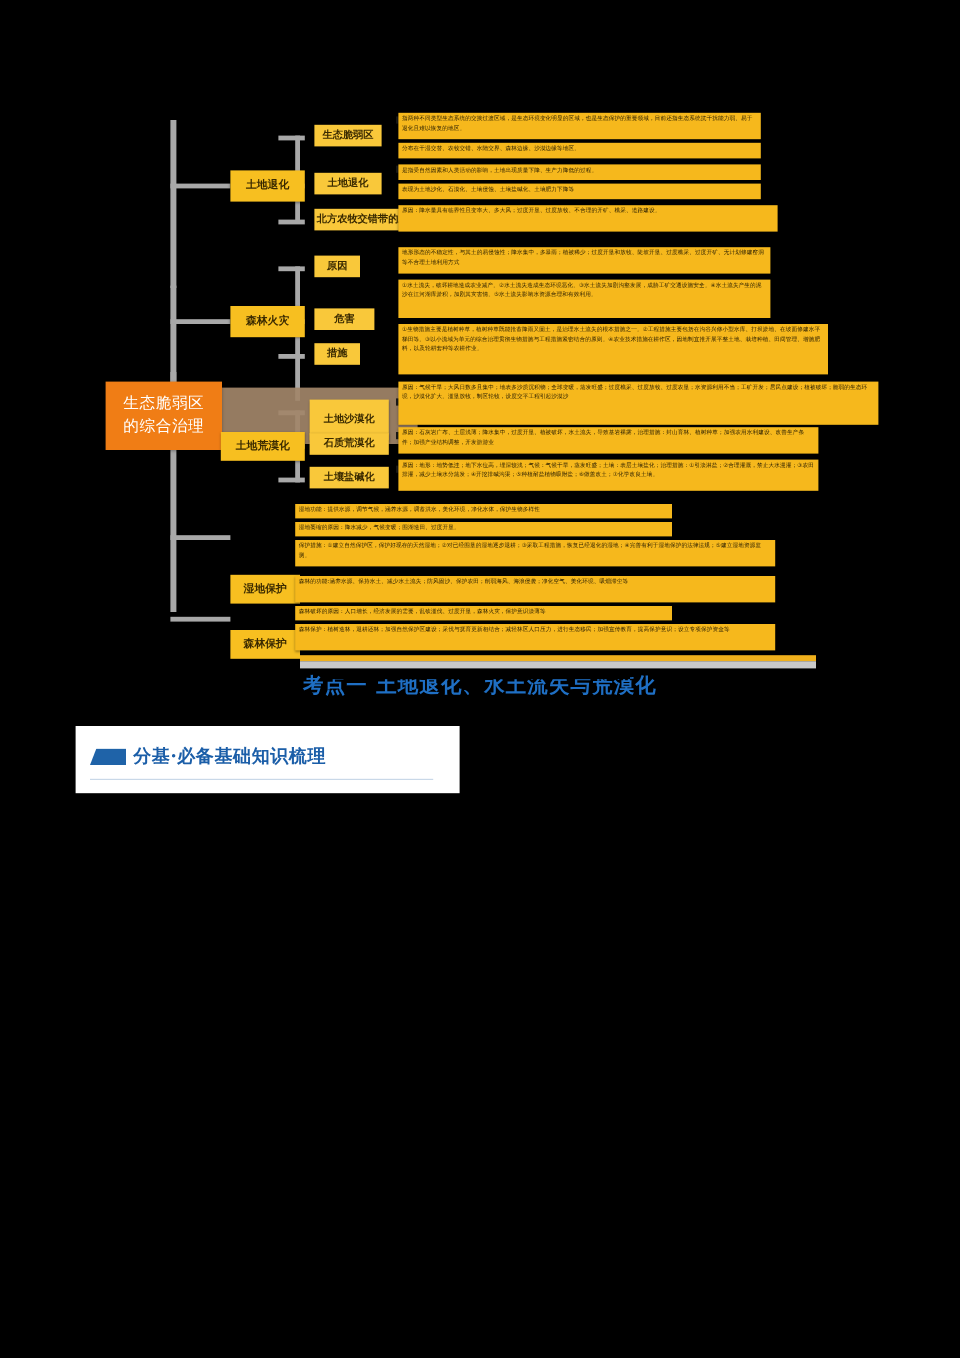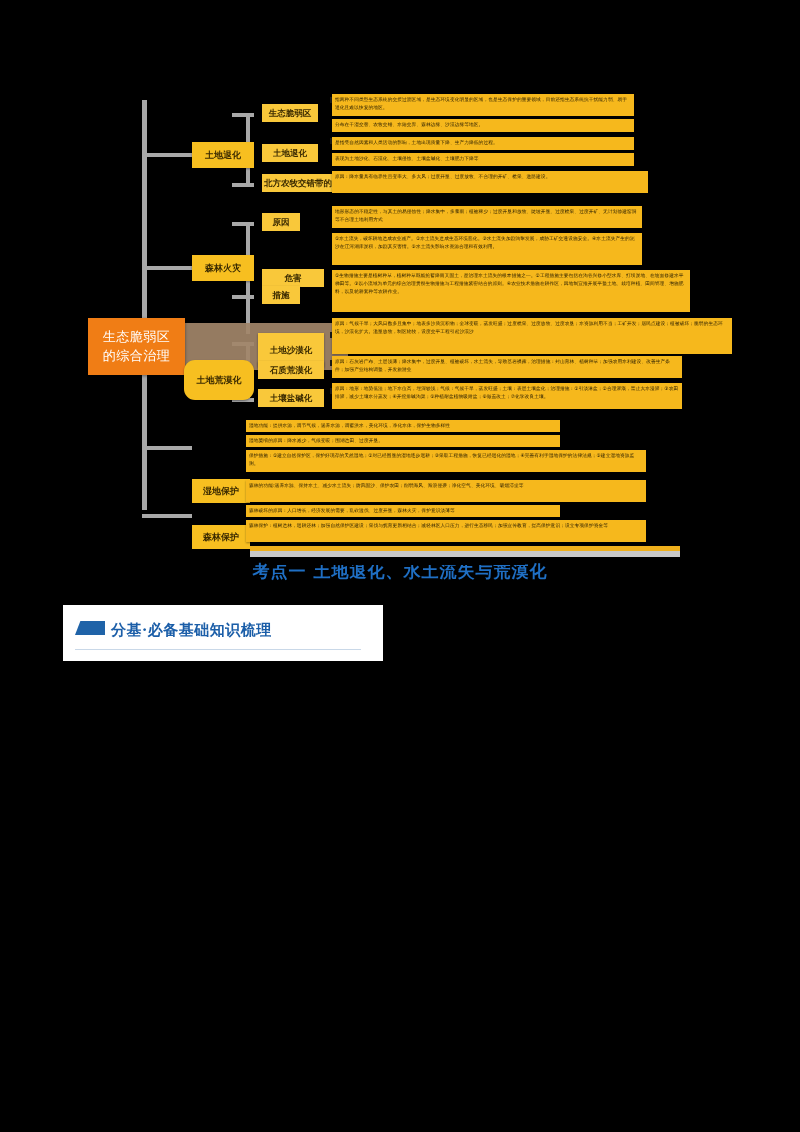--- a/index.html
+++ b/index.html
@@ -82,21 +82,21 @@
     transform:translateX(-50%);
     width:250px;height:8px;background:#000;
   }
 
   .secbar{
     position:absolute;left:63px;top:605px;width:320px;height:56px;
     background:#fff;
   }
   .secbar .inner{
     position:absolute;left:12px;top:16px;
-    display:flex;gap:6px;
+    display:flex;align-items:center;gap:6px;
   }
   .tri{
     width:30px;height:14px;background:#1f63a8;
     clip-path:polygon(0 100%,18% 0,100% 0,100% 100%);
   }
   .sectitle{
     color:#1b5ea8;font-size:15px;font-weight:bold;
     font-family:"DejaVu Serif","Liberation Serif",serif;
     letter-spacing:.5px;
   }
@@ -148,32 +148,32 @@
     <div class="plate"></div>
     <div class="root">
       <span>生态脆弱区</span>
       <span>的综合治理</span>
     </div>
 
     <div class="node l1" style="left:192px;top:62px;width:62px;height:26px;">土地退化</div>
 
     <div class="node l1" style="left:192px;top:175px;width:62px;height:26px;">森林火灾</div>
 
-    <div class="node l1" style="left:184px;top:280px;width:70px;height:40px;border-radius:11px;">土地荒漠化</div>
+    <div class="node l1" style="left:184px;top:280px;width:70px;height:24px;">土地荒漠化</div>
 
     <div class="node l1" style="left:192px;top:355px;width:58px;height:24px;margin-top:44px;">湿地保护</div>
 
     <div class="node l1" style="left:192px;top:445px;width:58px;height:24px;">森林保护</div>
 
     <div class="node l2" style="left:262px;top:24px;width:56px;height:18px;">生态脆弱区</div>
     <div class="node l2" style="left:262px;top:64px;width:56px;height:18px;">土地退化</div>
     <div class="node l2" style="left:262px;top:94px;width:106px;height:18px;">北方农牧交错带的土地退化</div>
 
     <div class="node l2" style="left:262px;top:133px;width:38px;height:18px;">原因</div>
-    <div class="node l2" style="left:262px;top:177px;width:62px;height:18px;margin-top:12px;">危害</div>
+    <div class="node l2" style="left:262px;top:177px;width:50px;height:18px;">危害</div>
     <div class="node l2" style="left:262px;top:206px;width:38px;height:18px;">措施</div>
 
     <div class="node l2" style="left:258px;top:253px;width:66px;height:34px;">土地沙漠化</div>
     <div class="node l2" style="left:258px;top:281px;width:66px;height:18px;">石质荒漠化</div>
     <div class="node l2" style="left:258px;top:309px;width:66px;height:18px;">土壤盐碱化</div>
 
     <div class="joint" style="left:330px;top:17px;"></div>
     <div class="joint" style="left:330px;top:58px;"></div>
     <div class="joint" style="left:330px;top:252px;"></div>
     <div class="joint" style="left:330px;top:280px;"></div>

